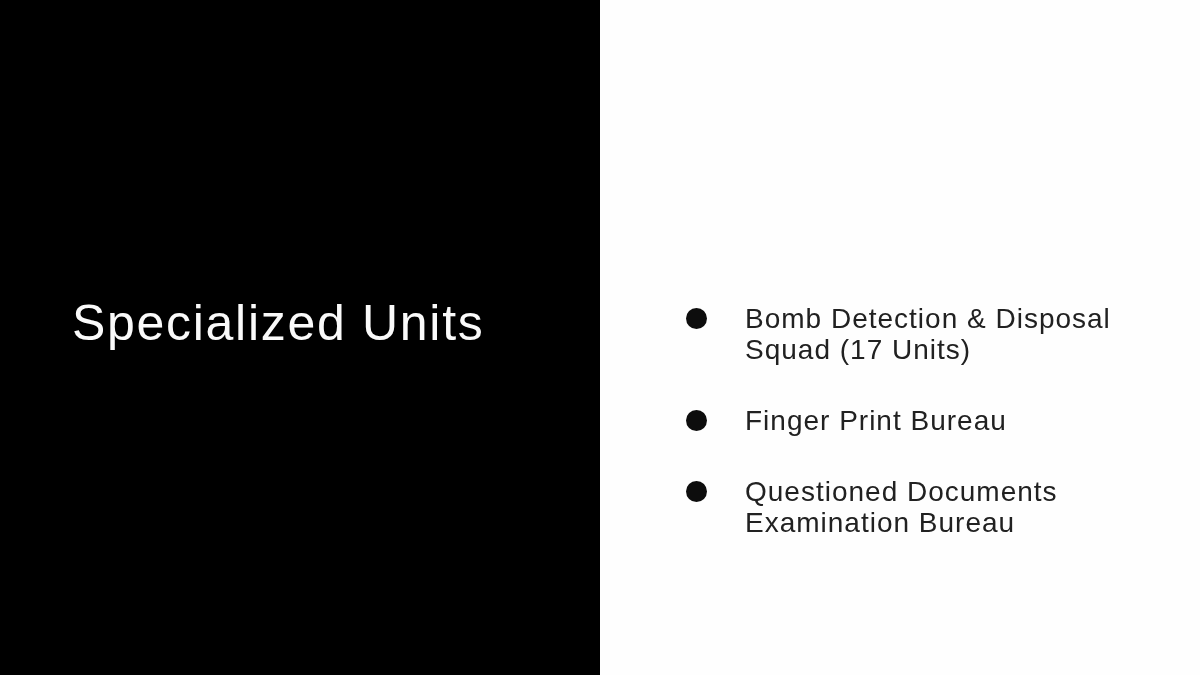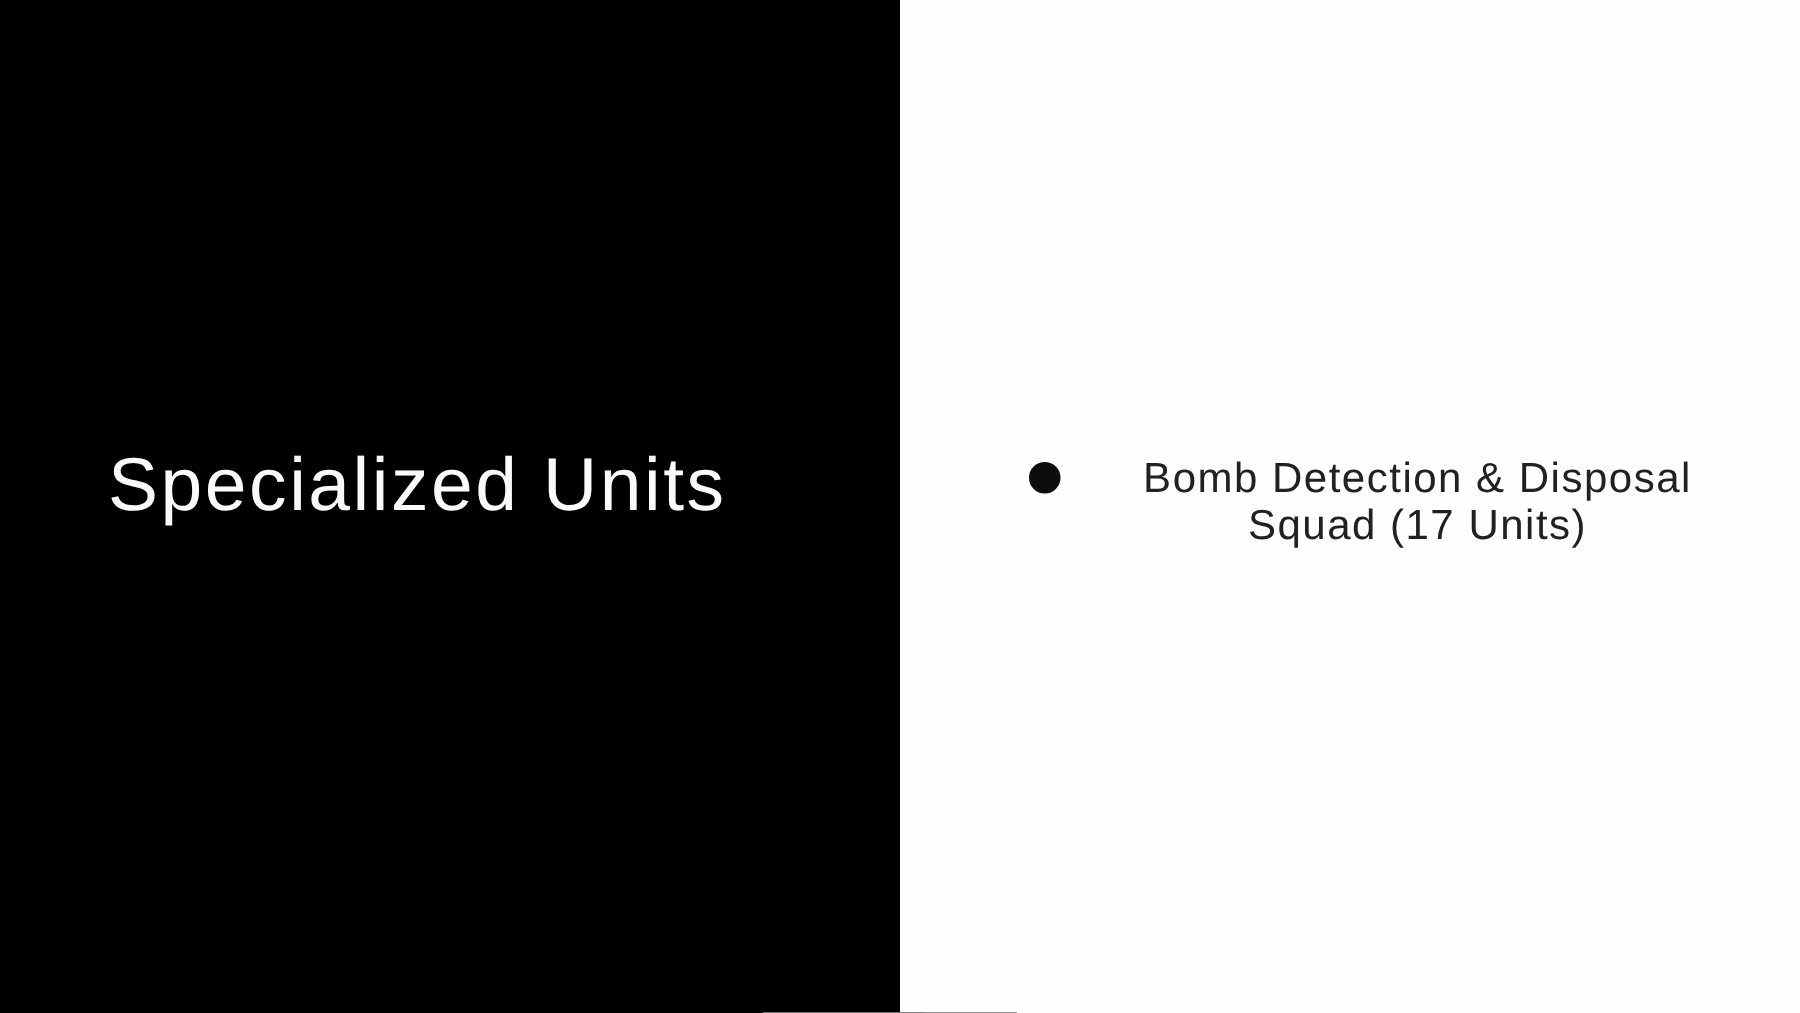--- a/index.html
+++ b/index.html
@@ -7,21 +7,20 @@
     padding: 0;
     background: #222;
   }
   .slide {
     position: relative;
     width: 1200px;
     height: 675px;
     overflow: hidden;
     background: #fefefe;
     font-family: "Liberation Sans", sans-serif;
-    text-align: center;
   }
   .title-panel {
     position: absolute;
     left: 0;
     top: 0;
     width: 600px;
     height: 675px;
     background: #000000;
   }
   .slide-title {
@@ -85,16 +84,24 @@
   <div class="title-panel">
     <h1 class="slide-title">Specialized Units</h1>
   </div>
 
   <div class="content-panel">
     <ul class="bullet-list">
       <li>
         <span class="bullet-icon"></span>
         <span class="bullet-text">Bomb Detection &amp; Disposal Squad (17 Units)</span>
       </li>
+      <li>
+        <span class="bullet-icon"></span>
+        <span class="bullet-text">Finger Print Bureau</span>
+      </li>
+      <li>
+        <span class="bullet-icon"></span>
+        <span class="bullet-text">Questioned Documents Examination Bureau</span>
+      </li>
     </ul>
   </div>
 
 </div>
 
 </body></html>

